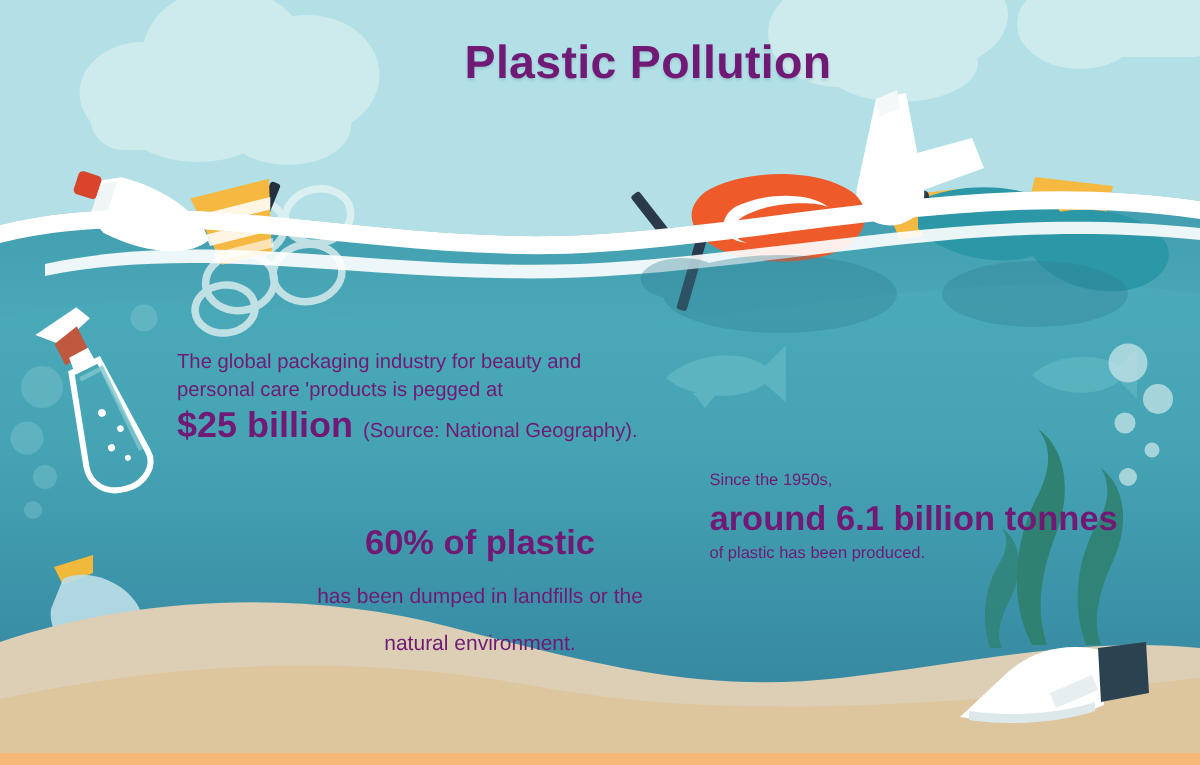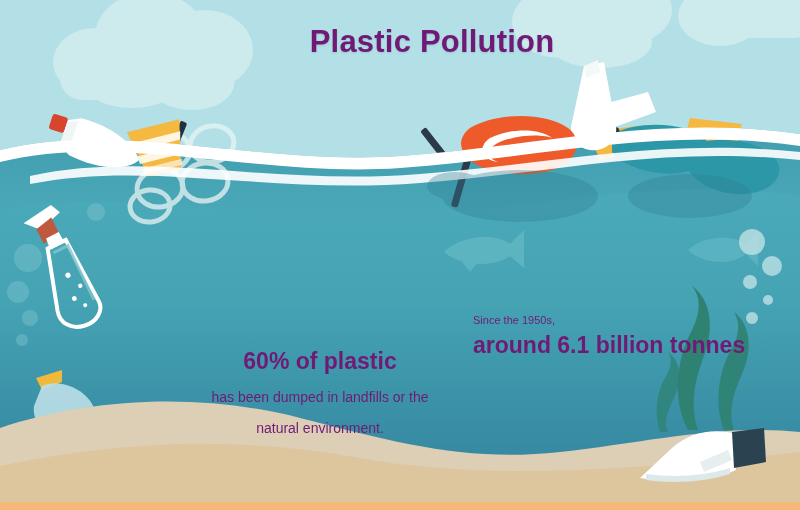--- a/index.html
+++ b/index.html
@@ -232,24 +232,30 @@
         <path d="M732,432 L764,428 L766,462 L734,468 Z" fill="#2b4250"></path>
         <path d="M700,462 L728,450 L732,460 L704,472 Z" fill="#e6eef0"></path>
         <path d="M646,474 C672,478 706,476 730,468 L730,474 C706,482 672,484 646,480 Z" fill="#dde8ea"></path>
       </g>
 
     </g>
   </svg>
 
   <div class="txt" id="title">Plastic Pollution</div>
 
+  <div class="txt" id="stat-packaging">
+    <div class="line">The global packaging industry for beauty and</div>
+    <div class="line">personal care 'products is pegged at</div>
+    <div class="big"><span>$25 billion</span> <span class="src">(Source: National Geography).</span></div>
+  </div>
 
   <div class="txt" id="stat-since">
     <div class="line">Since the 1950s,</div>
     <div class="big">around 6.1 billion tonnes</div>
+    <div class="line">of plastic has been produced.</div>
   </div>
 
   <div class="txt" id="stat-dumped">
     <div class="big">60% of plastic</div>
     <div class="line">has been dumped in landfills or the</div>
     <div class="line">natural environment.</div>
   </div>
 
 </div>
 

